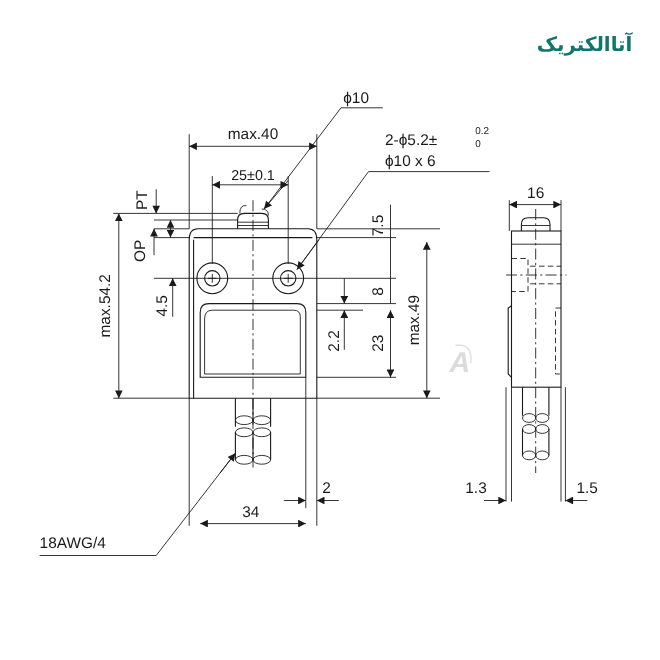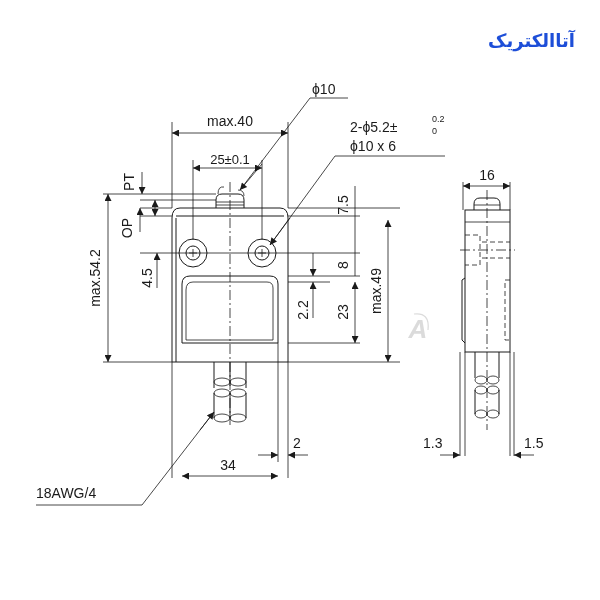--- a/index.html
+++ b/index.html
@@ -5,21 +5,21 @@
   html, body { margin:0; padding:0; background:#ffffff; }
   body { width:600px; height:600px; position:relative; overflow:hidden; font-family:"Liberation Sans", sans-serif; }
   #canvas { position:absolute; left:0; top:0; width:600px; height:600px; }
   svg text { font-family:"Liberation Sans", sans-serif; fill:#1a1a1a; }
   .ln { stroke:#1a1a1a; stroke-width:1; fill:none; }
   .thin { stroke:#1a1a1a; stroke-width:0.8; fill:none; }
   .cl { stroke:#1a1a1a; stroke-width:0.8; fill:none; stroke-dasharray:10 3 2 3; }
   .dash { stroke:#1a1a1a; stroke-width:0.8; fill:none; stroke-dasharray:5 3; }
   .dim { font-size:14px; }
   .logo { position:absolute; left:488px; top:30px; width:100px; height:26px; }
-  .logo-text { position:absolute; left:0; top:0; font-size:18px; font-weight:bold; color:#1d4ed8; font-family:"DejaVu Sans", sans-serif; direction:rtl; white-space:nowrap; }
+  .logo-text { position:absolute; left:0; top:0; font-size:18px; font-weight:bold; color:#0f766e; font-family:"DejaVu Sans", sans-serif; direction:rtl; white-space:nowrap; }
 </style>
 </head>
 <body>
 
 <div class="logo">
   <span class="logo-text">آتاالکتریک</span>
 </div>
 
 <svg id="canvas" viewBox="0 0 600 600" xmlns="http://www.w3.org/2000/svg">
   <defs>

